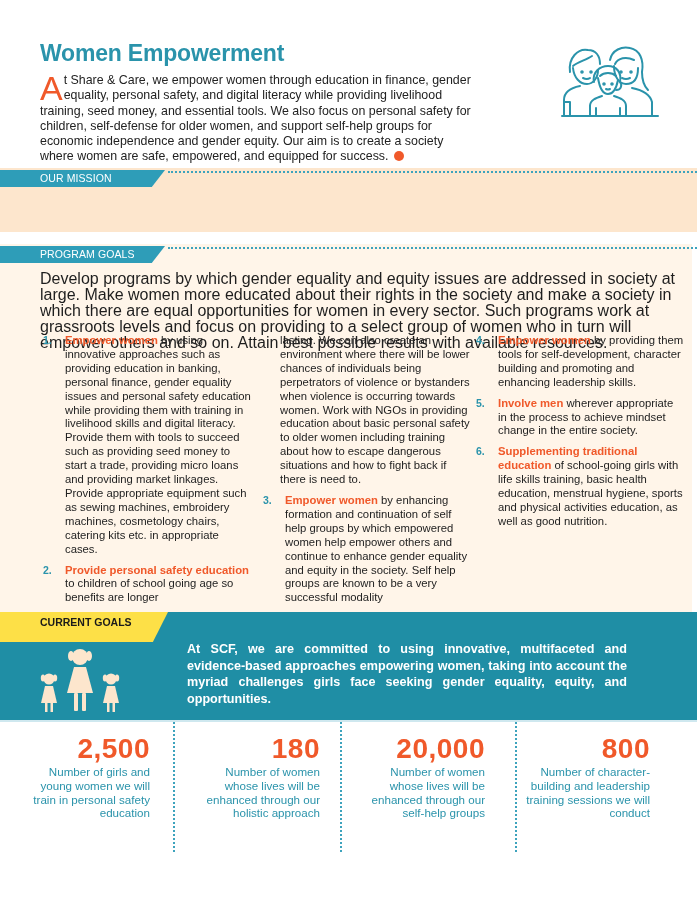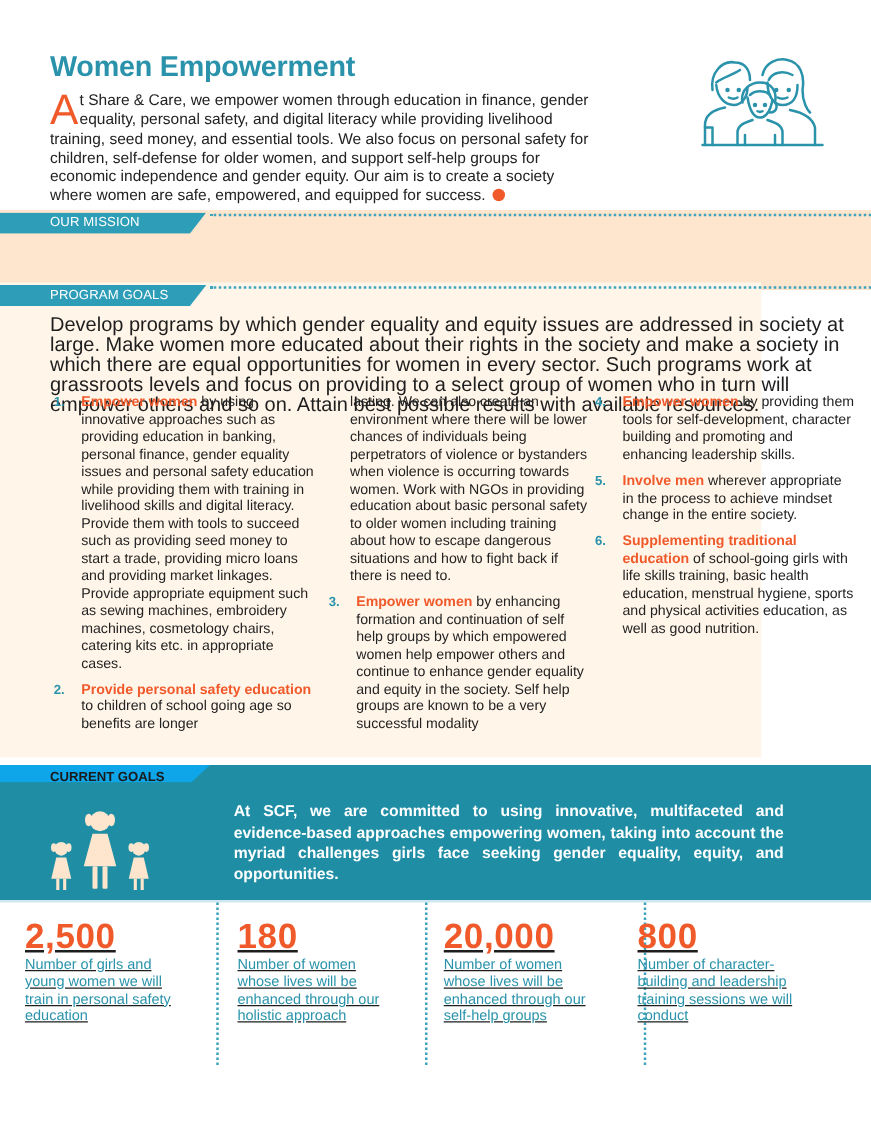--- a/index.html
+++ b/index.html
@@ -22,42 +22,42 @@
   .sec-tab { position: absolute; left: 0; top: 0; height: 17px; width: 165px; background: #2e9db8;
              clip-path: polygon(0 0, 100% 0, 92% 100%, 0 100%); }
   .sec-label { position: absolute; left: 40px; top: 2px; font-size: 10.5px; font-weight: normal; color: #ffffff; letter-spacing: 0.1px; }
   .dots { position: absolute; left: 168px; right: 0; top: 1px; border-top: 2px dotted #3da3bd; }
 
   
   .mission { position: absolute; left: 0; top: 168px; width: 697px; height: 64px; background: #fde6cd; }
   .mission-text { position: absolute; left: 40px; top: 25px; width: 640px; font-size: 12px; line-height: 16px; color: #1e1e1e; }
 
   
-  .program { position: absolute; left: 0; top: 226px; width: 609px; height: 380px; background: #fff5e9; padding-left: 31px; }
+  .program { position: absolute; left: 0; top: 244px; width: 692px; height: 380px; background: #fff5e9; padding-left: 31px; }
   .program-intro { position: absolute; left: 40px; top: 27px; width: 645px; font-size: 16px; line-height: 16px; color: #1e1e1e; }
   .goal-col { position: absolute; top: 90px; font-size: 11.3px; line-height: 13.9px; color: #222; }
   .goal-col.c1 { left: 40px; width: 212px; }
   .goal-col.c2 { left: 260px; width: 212px; }
   .goal-col.c3 { left: 473px; width: 212px; }
   .goal { position: relative; padding-left: 25px; margin-bottom: 7px; }
   .goal.cont { padding-left: 20px; }
   .goal-num { position: absolute; left: 3px; top: 0; font-weight: bold; color: #2a93ab; font-size: 10.5px; }
   .hl { color: #f0592a; font-weight: bold; }
 
   
   .current { position: absolute; left: 0; top: 612px; width: 697px; height: 108px; background: #1f8ea5; }
-  .current-head { position: absolute; left: 0; top: 0; width: 168px; height: 14px; background: #0ea5e9;
+  .current-head { position: absolute; left: 0; top: 0; width: 168px; height: 30px; background: #fde047;
                   clip-path: polygon(0 0, 100% 0, 91% 100%, 0 100%); }
   .current-head span { position: absolute; left: 40px; top: 4px; font-size: 10.5px; font-weight: bold; color: #1a1a1a; }
   .current-text { position: absolute; left: 187px; top: 29px; width: 440px; font-size: 12.6px; line-height: 16.5px; font-weight: bold; color: #ffffff; text-align: justify; }
   .kids { position: absolute; left: 35px; top: 35px; }
 
   
   .stats { position: absolute; left: 0; top: 720px; width: 697px; height: 185px; border-top: 2px solid #cfe8ef; }
-  .stat { position: absolute; top: 12px; text-align: left; text-decoration: underline; }
+  .stat { position: absolute; top: 12px; text-align: right; }
   .stat.s1 { left: 20px; width: 130px; }
   .stat.s2 { left: 190px; width: 130px; }
   .stat.s3 { left: 355px; width: 130px; }
   .stat.s4 { left: 510px; width: 140px; }
   .stat-num { font-size: 28px; line-height: 30px; font-weight: bold; color: #f0592a; letter-spacing: 0.5px; }
   .stat-label { font-size: 11.6px; line-height: 13.8px; color: #2a93ab; margin-top: 1px; }
   .vsep { position: absolute; top: 0; height: 130px; border-left: 2px dotted #3da3bd; }
   .vsep.v1 { left: 173px; } .vsep.v2 { left: 340px; } .vsep.v3 { left: 515px; }
 </style>
 </head>

